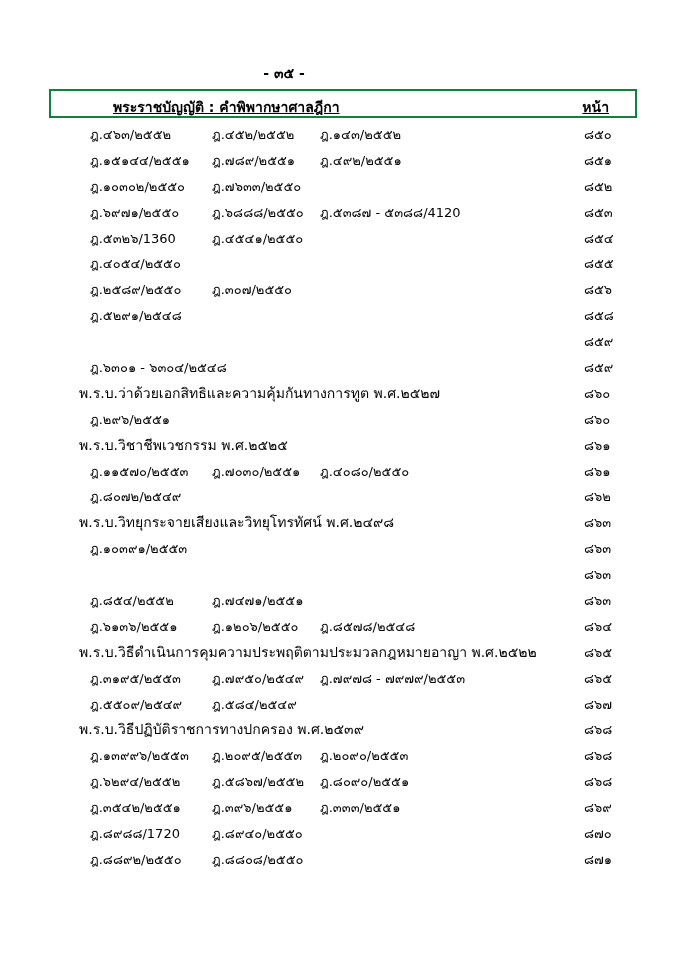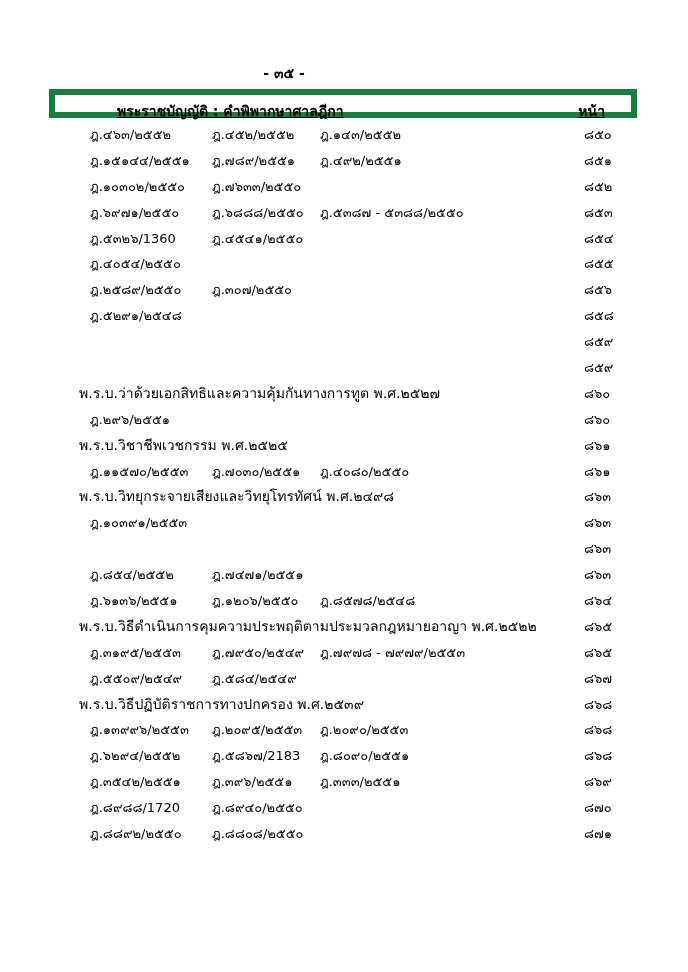--- a/index.html
+++ b/index.html
@@ -1,21 +1,21 @@
 <!DOCTYPE html>
 <html><head>
 <meta charset="utf-8">
 <style>
   html, body { margin:0; padding:0; background:#ffffff; }
   body { width:688px; height:972px; position:relative; overflow:hidden;
          font-family:"DejaVu Sans", sans-serif; color:#000; }
   .page-num { position:absolute; top:62px; left:0; width:568px; text-align:center;
               font-size:14px; font-weight:bold; }
   .header-box { position:absolute; left:49px; top:89px; width:588px; height:29px;
-                border:6px solid #15803d; box-sizing:border-box; }
+                border:2px solid #15803d; box-sizing:border-box; }
   .header-title { position:absolute; left:62px; top:5px; font-size:14px; font-weight:bold;
                   text-decoration:underline; }
   .header-page { position:absolute; right:26px; top:5px; font-size:14px; font-weight:bold;
                  text-decoration:underline; }
   .rows { position:absolute; left:0; top:122px; width:688px; }
   .row { position:relative; height:25.9px; font-size:13px; line-height:25.9px; }
   .row .cell { position:absolute; white-space:nowrap; }
   .row .c0 { left:90px; }
   .row .c1 { left:212px; }
   .row .c2 { left:320px; }
@@ -47,21 +47,21 @@
       <span class="pg">๘๕๑</span>
     </div>
     <div class="row sub">
       <span class="cell c0">ฎ.๑๐๓๐๒/๒๕๕๐</span>
       <span class="cell c1">ฎ.๗๖๓๓/๒๕๕๐</span>
       <span class="pg">๘๕๒</span>
     </div>
     <div class="row sub">
       <span class="cell c0">ฎ.๖๙๗๑/๒๕๕๐</span>
       <span class="cell c1">ฎ.๖๘๘๘/๒๕๕๐</span>
-      <span class="cell c2">ฎ.๕๓๘๗ - ๕๓๘๘/๒๕๕๐</span>
+      <span class="cell c2">ฎ.๕๓๘๗ - ๕๓๘๘/4120</span>
       <span class="pg">๘๕๓</span>
     </div>
     <div class="row sub">
       <span class="cell c0">ฎ.๕๓๒๖/1360</span>
       <span class="cell c1">ฎ.๔๕๔๑/๒๕๕๐</span>
       <span class="pg">๘๕๔</span>
     </div>
     <div class="row sub">
       <span class="cell c0">ฎ.๔๐๕๔/๒๕๕๐</span>
       <span class="pg">๘๕๕</span>
@@ -72,39 +72,44 @@
       <span class="pg">๘๕๖</span>
     </div>
     <div class="row sub">
       <span class="cell c0">ฎ.๕๒๙๑/๒๕๔๘</span>
       <span class="pg">๘๕๘</span>
     </div>
     <div class="row act">
       <span class="pg">๘๕๙</span>
     </div>
     <div class="row sub">
+      <span class="cell c0">ฎ.๖๓๐๑ - ๖๓๐๔/๒๕๔๘</span>
       <span class="pg">๘๕๙</span>
     </div>
     <div class="row act">
       <span class="title">พ.ร.บ.ว่าด้วยเอกสิทธิและความคุ้มกันทางการทูต พ.ศ.๒๕๒๗</span>
       <span class="pg">๘๖๐</span>
     </div>
     <div class="row sub">
       <span class="cell c0">ฎ.๒๙๖/๒๕๕๑</span>
       <span class="pg">๘๖๐</span>
     </div>
     <div class="row act">
       <span class="title">พ.ร.บ.วิชาชีพเวชกรรม พ.ศ.๒๕๒๕</span>
       <span class="pg">๘๖๑</span>
     </div>
     <div class="row sub">
       <span class="cell c0">ฎ.๑๑๕๗๐/๒๕๕๓</span>
       <span class="cell c1">ฎ.๗๐๓๐/๒๕๕๑</span>
       <span class="cell c2">ฎ.๔๐๘๐/๒๕๕๐</span>
       <span class="pg">๘๖๑</span>
+    </div>
+    <div class="row sub">
+      <span class="cell c0">ฎ.๘๐๗๒/๒๕๔๙</span>
+      <span class="pg">๘๖๒</span>
     </div>
     <div class="row act">
       <span class="title">พ.ร.บ.วิทยุกระจายเสียงและวิทยุโทรทัศน์ พ.ศ.๒๔๙๘</span>
       <span class="pg">๘๖๓</span>
     </div>
     <div class="row sub">
       <span class="cell c0">ฎ.๑๐๓๙๑/๒๕๕๓</span>
       <span class="pg">๘๖๓</span>
     </div>
     <div class="row act">
@@ -141,21 +146,21 @@
       <span class="pg">๘๖๘</span>
     </div>
     <div class="row sub">
       <span class="cell c0">ฎ.๑๓๙๙๖/๒๕๕๓</span>
       <span class="cell c1">ฎ.๒๐๙๕/๒๕๕๓</span>
       <span class="cell c2">ฎ.๒๐๙๐/๒๕๕๓</span>
       <span class="pg">๘๖๘</span>
     </div>
     <div class="row sub">
       <span class="cell c0">ฎ.๖๒๙๔/๒๕๕๒</span>
-      <span class="cell c1">ฎ.๕๘๖๗/2183</span>
+      <span class="cell c1">ฎ.๕๘๖๗/๒๕๕๒</span>
       <span class="cell c2">ฎ.๘๐๙๐/๒๕๕๑</span>
       <span class="pg">๘๖๘</span>
     </div>
     <div class="row sub">
       <span class="cell c0">ฎ.๓๕๔๒/๒๕๕๑</span>
       <span class="cell c1">ฎ.๓๙๖/๒๕๕๑</span>
       <span class="cell c2">ฎ.๓๓๓/๒๕๕๑</span>
       <span class="pg">๘๖๙</span>
     </div>
     <div class="row sub">

